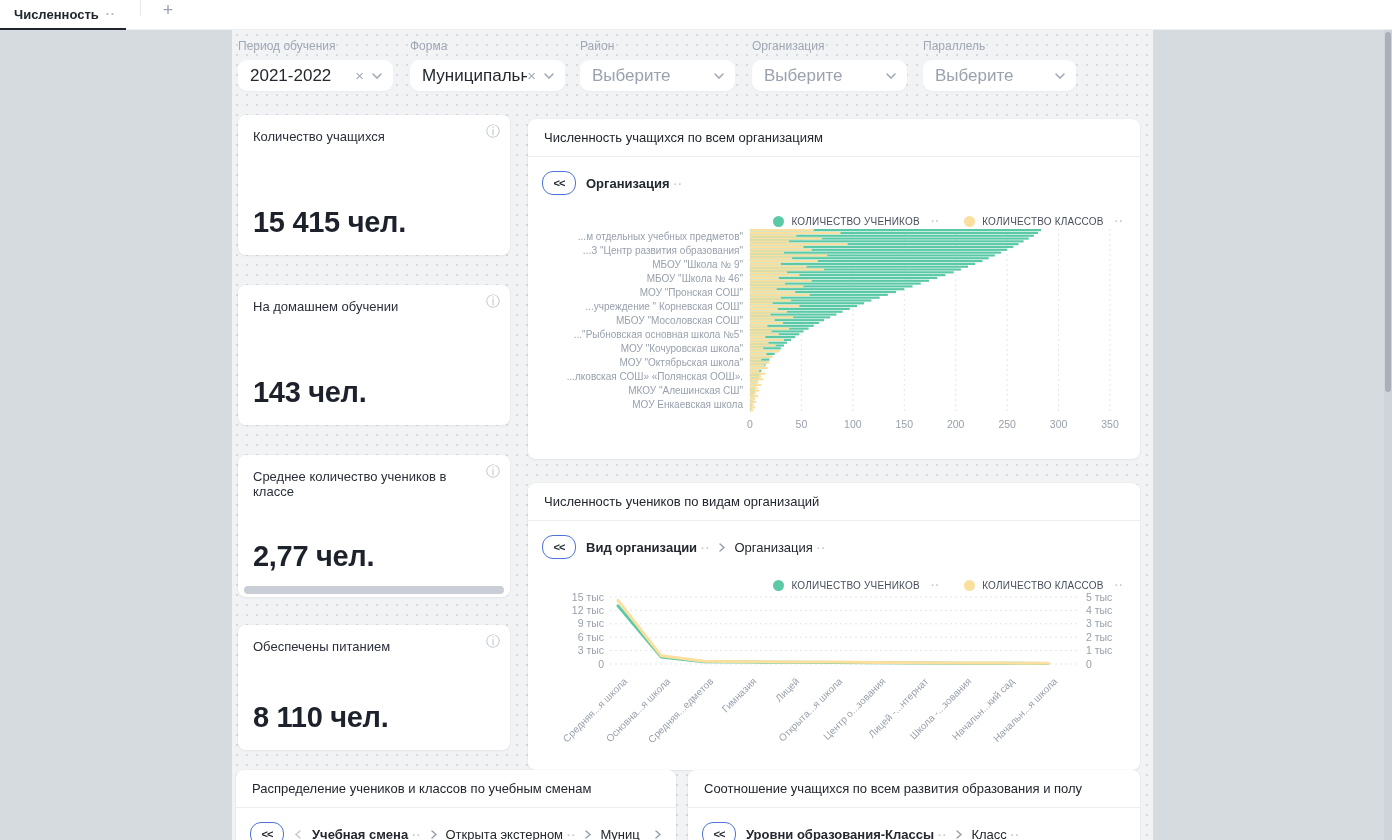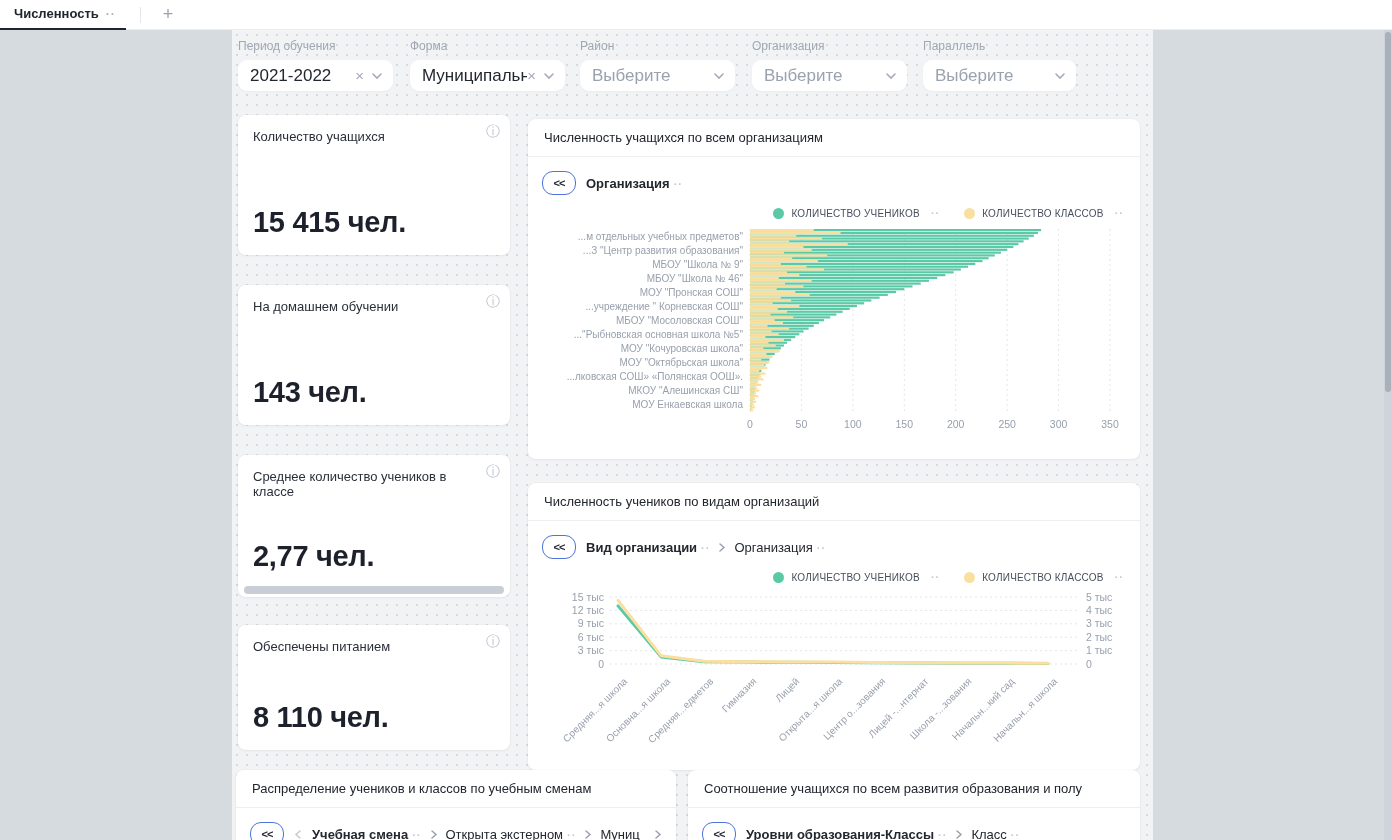--- a/index.html
+++ b/index.html
@@ -2,21 +2,21 @@
 <html><head>
 <meta charset="utf-8">
 <style>
   * { box-sizing: border-box; margin: 0; padding: 0; }
   html,body { width:1392px; height:840px; overflow:hidden; }
   body { font-family: "Liberation Sans", sans-serif; background:#fff; color:#21262E; }
   .stage { position:relative; width:1392px; height:840px; overflow:hidden; }
 
   
   .tabbar { position:absolute; left:0; top:0; width:1392px; height:30px; background:#fff;
-            display:flex; align-items:center; border-bottom:1px solid #EceEF1; }
+            display:flex; align-items:flex-start; border-bottom:1px solid #EceEF1; }
   .tab { height:30px; display:flex; align-items:center; gap:7px; padding:0 10px 0 14px;
          border-bottom:2px solid #21262E; font-size:13px; font-weight:600; cursor:pointer; }
   .tabdots { color:#AEB4BF; font-weight:700; letter-spacing:1px; font-size:12px; }
   .tabdivider { width:1px; height:16px; background:#E4E7EB; margin:0 14px; }
   .addtab { color:#9AA2AF; font-size:18px; font-weight:400; padding:0 8px; cursor:pointer; }
 
   
   .gutter { position:absolute; top:30px; height:810px; background:#D6DBE0; }
   .gutter.left  { left:0; width:232px; }
   .gutter.right { left:1153px; width:231px; }
@@ -54,21 +54,21 @@
   .toolbar { position:absolute; left:14px; top:52px; display:flex; align-items:center; gap:10px; }
   .collapse-btn { height:24px; min-width:34px; padding:0 7px; background:#fff;
                   border:1px solid #4E74D9; border-radius:11px; font-size:11px; font-weight:700;
                   letter-spacing:-1px; color:#23272F; display:flex; align-items:center;
                   justify-content:center; cursor:pointer; }
   .crumb { font-size:13px; color:#23272F; cursor:pointer; white-space:nowrap; }
   .crumb.active { font-weight:700; }
   .crumb-dots { color:#C3C9D2; font-weight:700; letter-spacing:1px; font-size:11px; margin-left:4px; }
   .crumb-sep { display:flex; align-items:center; margin:0 -2px; }
   .legend { position:absolute; right:16px; top:88px; display:flex; align-items:center; gap:24px; }
-  .litem { display:flex; align-items:center; gap:7px; cursor:pointer; }
+  .litem { display:flex; align-items:center; gap:7px; cursor:pointer;margin-top:8px; }
   .ldot { width:11px; height:11px; border-radius:50%; }
   .ltext { font-size:10px; color:#474E5C; letter-spacing:0.2px; }
   .plot { position:absolute; left:10px; }
 
   .bottom-card { width:440px; }
   .toolbar.flow { position:absolute; left:14px; right:14px; top:52px; }
   .scroll-arrow { color:#C3C9D2; display:flex; align-items:center; }
   .scroll-arrow.right { margin-left:auto; }
 </style>
 </head>

